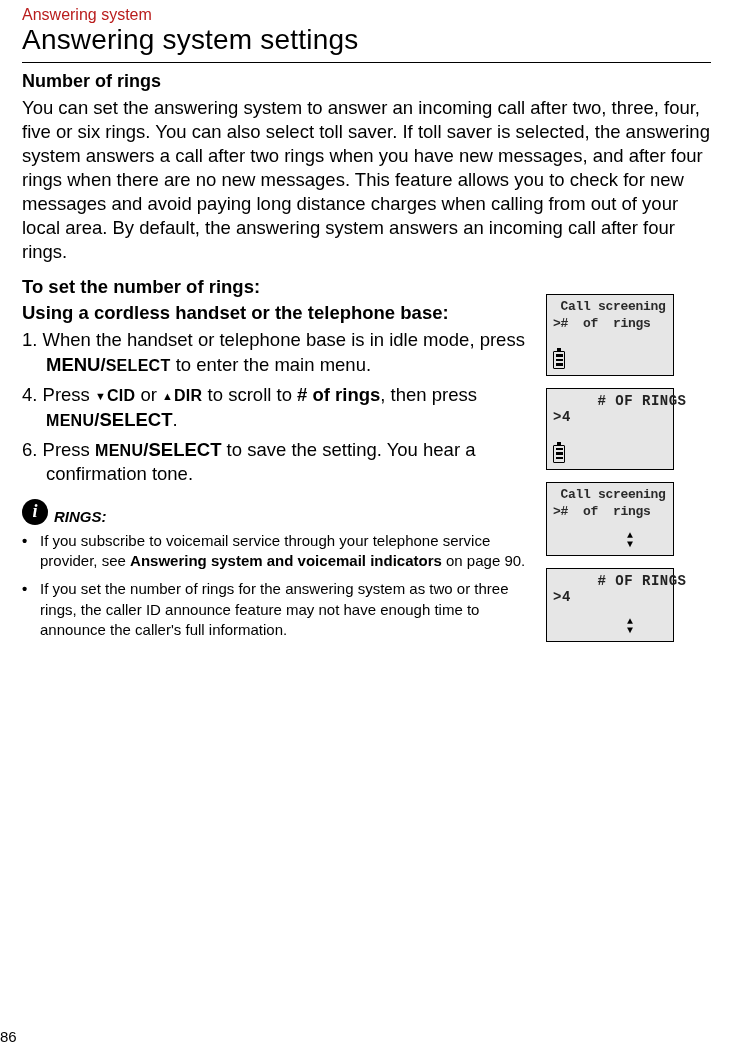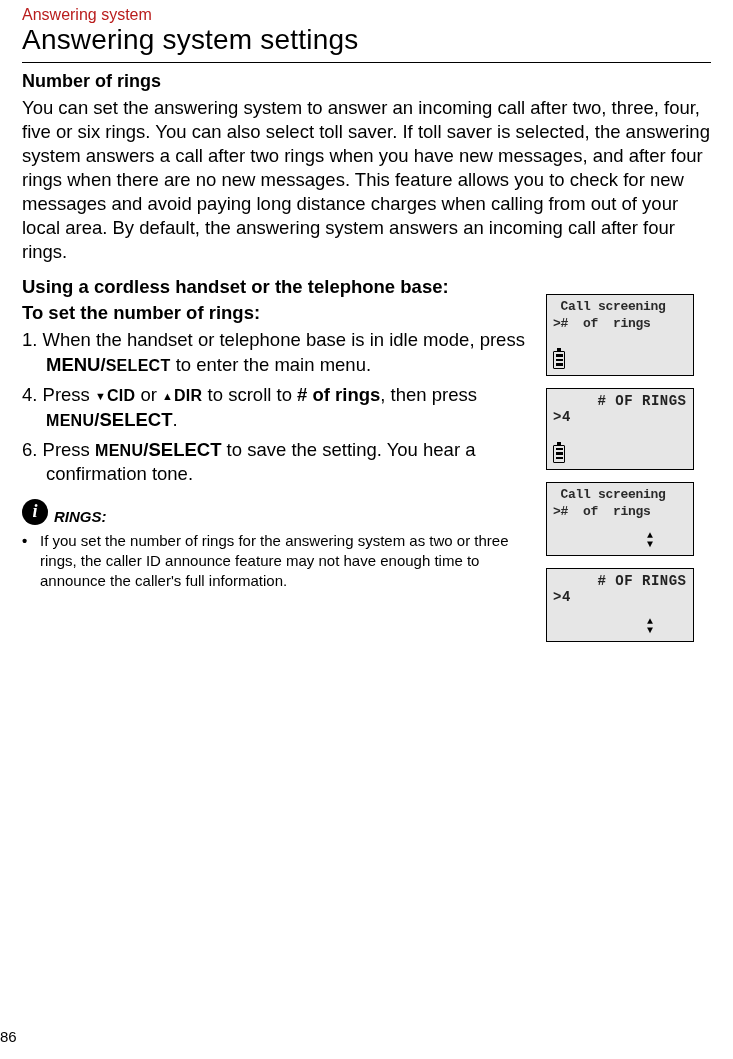--- a/index.html
+++ b/index.html
@@ -132,21 +132,21 @@
     }
     ul.notes li .bullet {
       font-weight: 700;
       display: inline-block;
       width: 18px;
       text-indent: 0;
     }
     .lcd {
       border: 1px solid #000;
       background: #e6e6e6;
-      width: 148px;
+      width: 128px;
       height: 82px;
       margin-bottom: 12px;
       padding: 4px 6px 4px 6px;
       position: relative;
       font-family: "Courier New", monospace;
     }
     .lcd.small {
       height: 74px;
     }
     .lcd-pixel {
@@ -221,40 +221,41 @@
 
 <div class="breadcrumb">Answering system</div>
 <h1 class="page-title">Answering system settings</h1>
 <hr class="hr">
 
 <div class="section-heading">Number of rings</div>
 <p class="intro-para">You can set the answering system to answer an incoming call after two, three, four, five or six rings. You can also select toll saver. If toll saver is selected, the answering system answers a call after two rings when you have new messages, and after four rings when there are no new messages. This feature allows you to check for new messages and avoid paying long distance charges when calling from out of your local area. By default, the answering system answers an incoming call after four rings.</p>
 
 <div class="content-row">
   <div class="left-col">
+    <div class="bold-line">To set the number of rings:</div>
     <div class="bold-line">Using a cordless handset or the telephone base:</div>
-    <div class="bold-line">To set the number of rings:</div>
 
     <ol class="steps">
       <li>
         <span class="step-num">1. </span><span>When the handset or telephone base is in idle mode, press </span><b>MENU/</b><span class="sc">SELECT</span><span> to enter the main menu.</span>
       </li>
       <li>
         <span class="step-num">4. </span><span>Press </span><span class="tri-down"></span><b class="sc">CID</b><span> or </span><span class="tri-up"></span><b class="sc">DIR</b><span> to scroll to </span><b># of rings</b><span>, then press </span><span class="sc">MENU</span><b>/SELECT</b><span>.</span>
       </li>
       <li>
         <span class="step-num">6. </span><span>Press </span><span class="sc">MENU</span><b>/SELECT</b><span> to save the setting. You hear a confirmation tone.</span>
       </li>
     </ol>
 
     <div class="notes-row">
       <div class="info-icon">i</div>
       <div class="notes-label">RINGS:</div>
     </div>
     <ul class="notes">
+      <li><span class="bullet">•</span><span>If you subscribe to voicemail service through your telephone service provider, see </span><b>Answering system and voicemail indicators</b><span> on page 90.</span></li>
       <li><span class="bullet">•</span><span>If you set the number of rings for the answering system as two or three rings, the caller ID announce feature may not have enough time to announce the caller's full information.</span></li>
     </ul>
   </div>
 
   <div class="right-col">
     <div class="lcd">
       <div class="lcd-pixel"> Call screening</div>
       <div class="lcd-pixel">&gt;#  of  rings</div>
       <div class="batt-icon"></div>
     </div>

